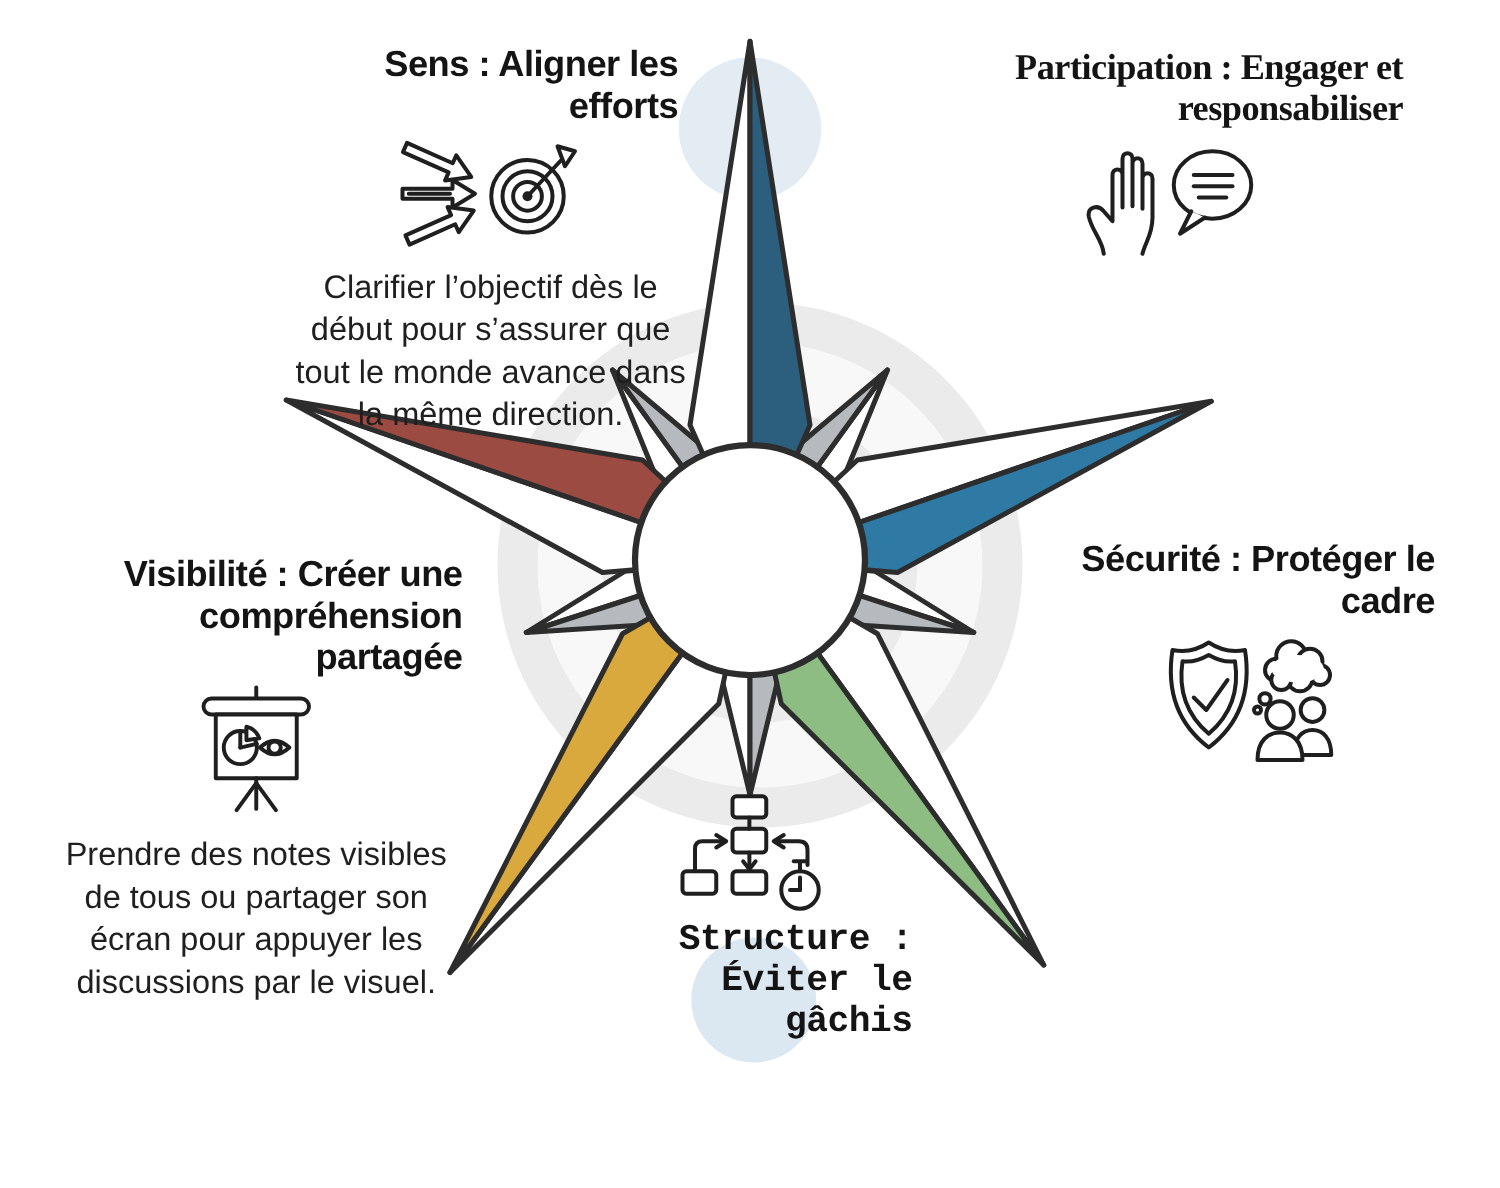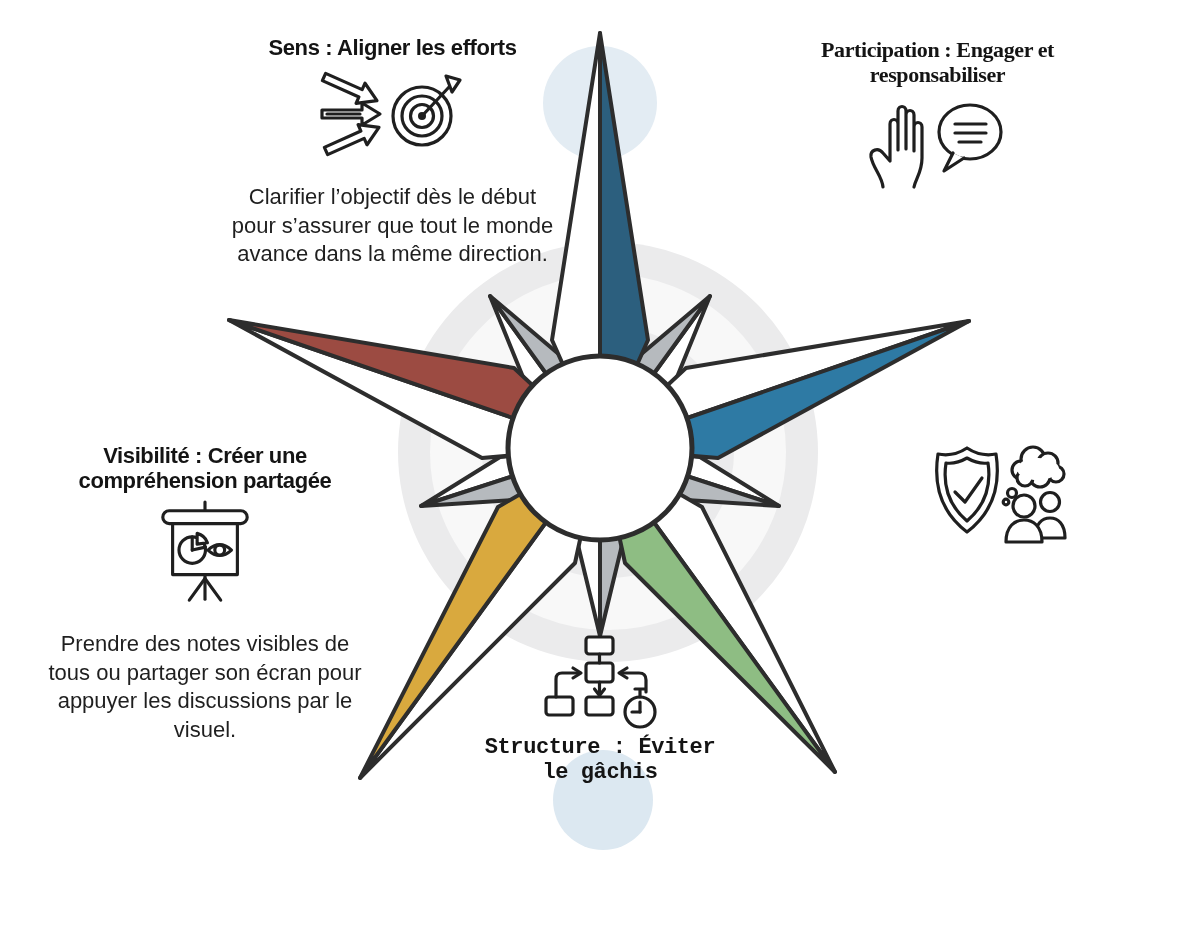--- a/index.html
+++ b/index.html
@@ -3,24 +3,24 @@
 <meta charset="utf-8">
 <style>
   html,body{margin:0;padding:0;}
   body{
     width:1200px;height:950px;background:#ffffff;position:relative;overflow:hidden;
     font-family:"Liberation Sans", sans-serif;
   }
   #star-svg{position:absolute;left:0;top:0;z-index:0;}
   .panel{position:absolute;text-align:center;color:#1f1f1f;z-index:2;}
   .panel h2{
-    font-size:22px;font-weight:bold;line-height:1.13;margin:0 auto;
-    color:#141414;letter-spacing:-0.4px;
+    font-size:29px;font-weight:bold;line-height:1.13;margin:0 auto;
+    color:#141414;letter-spacing:-0.4px;text-align:right;
   }
-  .panel p{font-size:22px;line-height:1.31;margin:24px 0 0;}
+  .panel p{font-size:26px;line-height:1.31;margin:12px 0 0;}
   .icon-wrap{display:flex;justify-content:center;align-items:center;margin:6px 0 0;}
   .hw-sens{max-width:300px;}
   .hw-part{max-width:370px;font-family:Liberation Serif, serif;}
   .hw-visi{max-width:330px;}
   .hw-secu{max-width:300px;}
   .hw-stru{max-width:260px;font-family:Liberation Mono, monospace;}
   svg .ln{fill:none;stroke:#1f1f1f;stroke-width:3.2;stroke-linecap:round;stroke-linejoin:round;}
   svg .shp{fill:#ffffff;stroke:#1f1f1f;stroke-width:3.2;stroke-linecap:round;stroke-linejoin:round;}
 </style>
 </head>
@@ -114,20 +114,21 @@
       <circle class="shp" cx="71" cy="51" r="5" stroke-width="2.6"></circle>
       <line class="ln" x1="56" y1="76" x2="56" y2="101" stroke-width="3.5"></line>
       <line class="ln" x1="56" y1="80" x2="40" y2="102" stroke-width="3.5"></line>
       <line class="ln" x1="56" y1="80" x2="72" y2="102" stroke-width="3.5"></line>
     </svg>
   </div>
   <p>Prendre des notes visibles de tous ou partager son écran pour appuyer les discussions par le visuel.</p>
 </section>
 
 <section class="panel" style="left:828px;top:432px;width:340px;">
+  <h2 class="hw-secu">Sécurité : Protéger le cadre</h2>
   <div class="icon-wrap">
     <svg width="152" height="112" viewBox="0 0 152 112">
       <path class="shp" d="M45,10 C54,16 64,18 74,16 C78,42 74,72 45,94 C16,72 12,42 16,16 C26,18 36,16 45,10 Z" stroke-width="3.5"></path>
       <path class="ln" d="M45,20 C52,24 59,26 66,25 C69,45 65,66 45,83 C25,66 21,45 24,25 C31,26 38,24 45,20 Z" stroke-width="3"></path>
       <path class="ln" d="M33,54 L43,64 L60,40" stroke-width="4"></path>
       <g>
         <circle class="shp" cx="99" cy="32" r="9" stroke-width="3"></circle>
         <circle class="shp" cx="111" cy="21" r="12" stroke-width="3"></circle>
         <circle class="shp" cx="126" cy="25" r="10" stroke-width="3"></circle>
         <circle class="shp" cx="134" cy="36" r="8" stroke-width="3"></circle>

